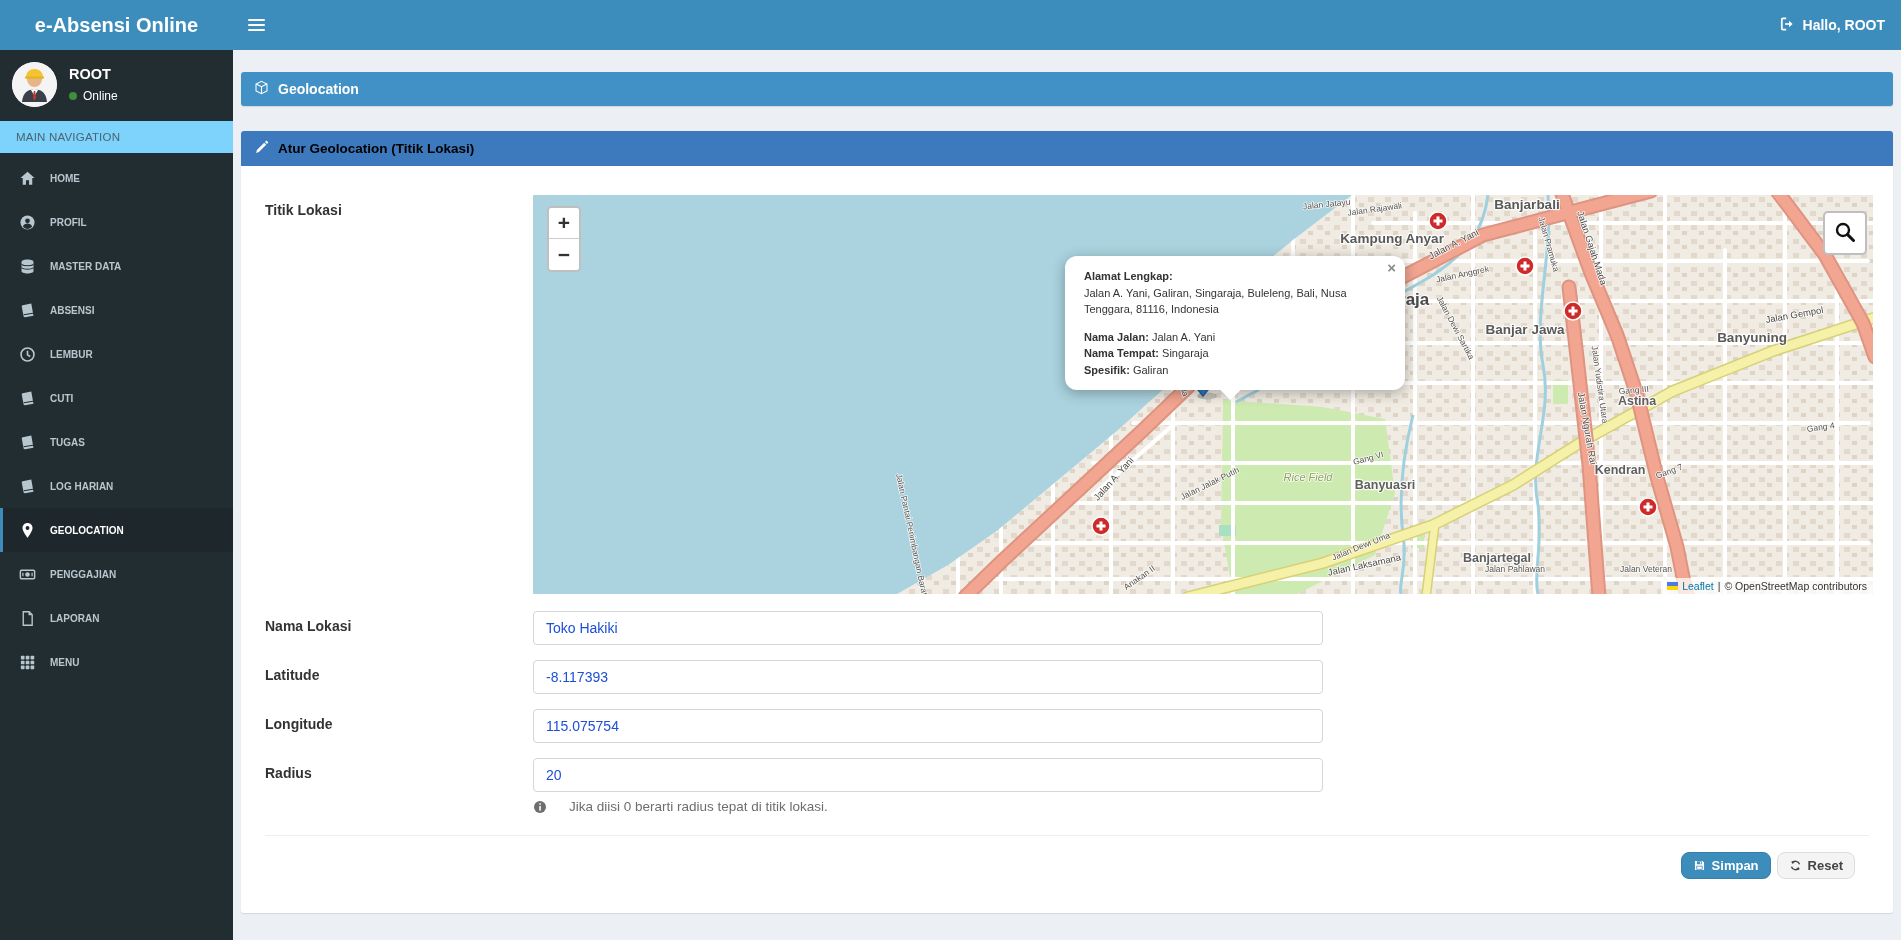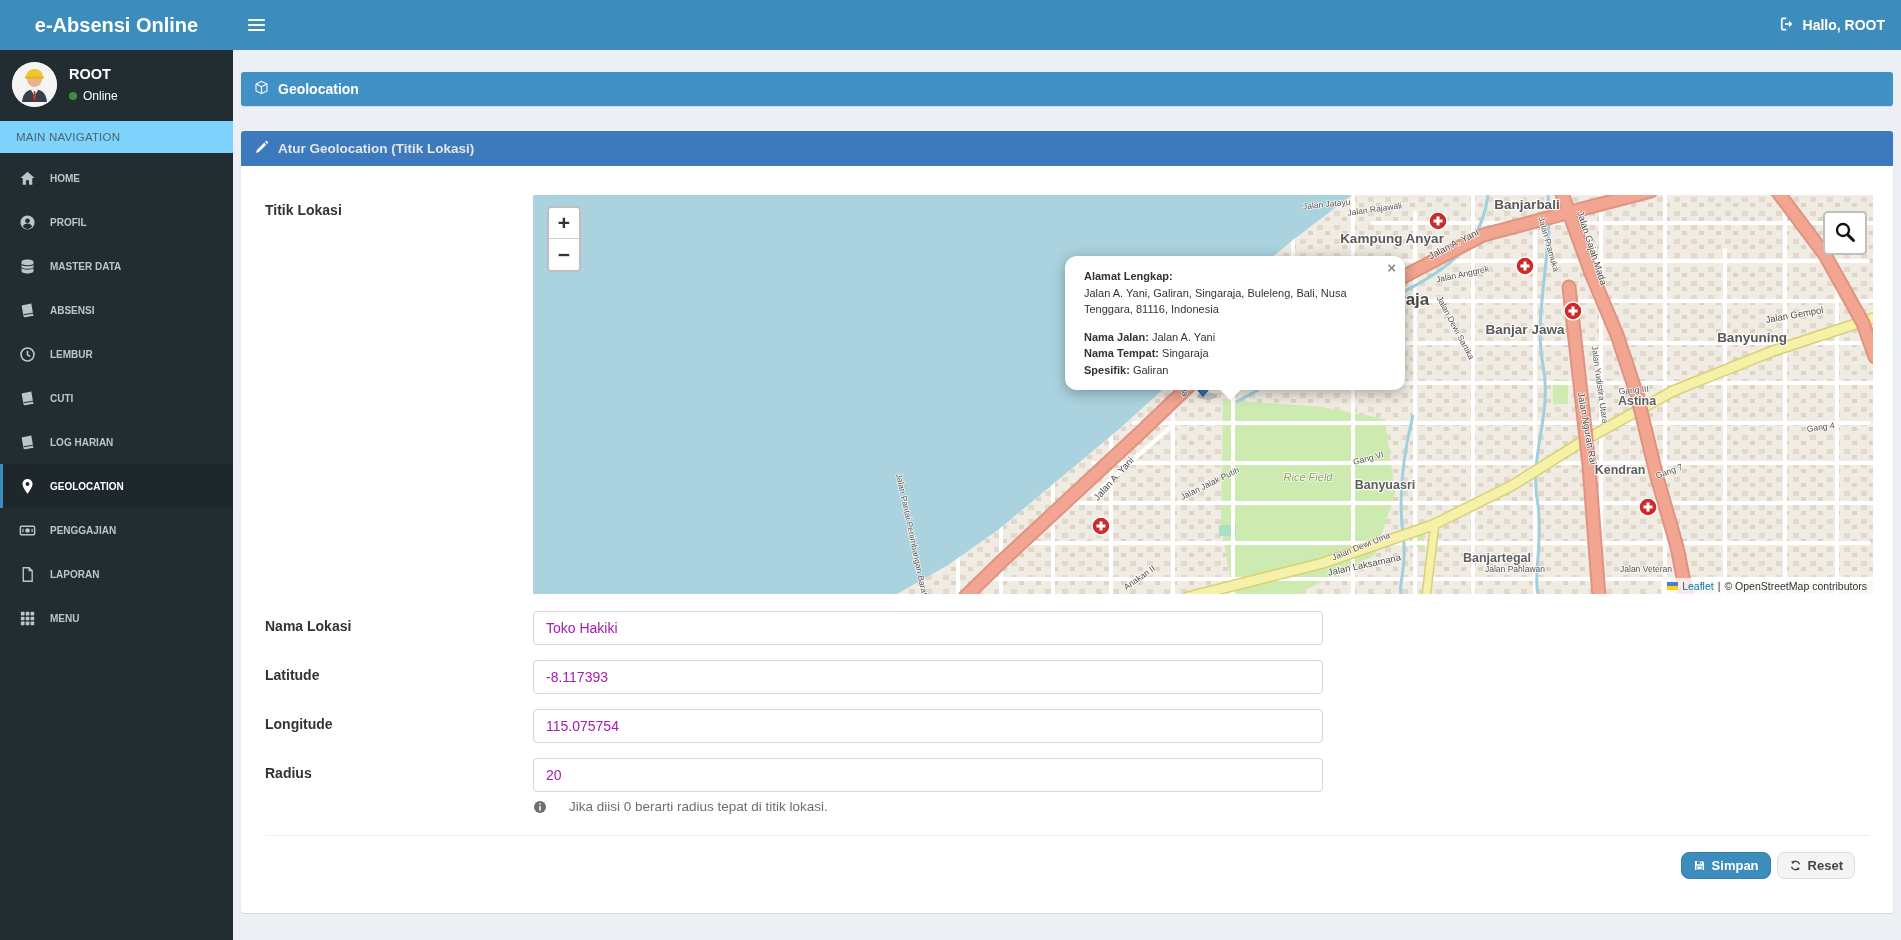--- a/index.html
+++ b/index.html
@@ -27,27 +27,27 @@
   .sm-ic{width:27px;flex:0 0 27px;display:flex;align-items:center}
   .sm-ic svg{width:17px;height:17px}
   .sm-lb{margin-left:4px}
   .sm-item.active{background:#1e282c;color:#fff;border-left-color:var(--c-navbar,#3c8dbc)}
 
   
   .content{position:absolute;left:233px;top:50px;width:1668px;height:890px;background:#ecf0f5}
   .bar1{margin:22px 8px 0;height:34px;background:var(--c-bar1,#4291c6);border-radius:3px;display:flex;align-items:center;gap:9px;padding:0 13px;color:#fff;font-size:14px;font-weight:600;box-shadow:0 1px 1px rgba(0,0,0,.1)}
   .bar1 svg,.box-hd svg{width:15px;height:15px}
   .box{margin:25px 8px 0;background:#fff;border-radius:3px;box-shadow:0 1px 1px rgba(0,0,0,.1)}
-  .box-hd{height:35px;background:var(--c-bar2,#3d79bd);border-radius:3px 3px 0 0;display:flex;align-items:center;gap:9px;padding:0 13px;color:#e5e5e5;font-size:13.5px;font-weight:700}
+  .box-hd{height:35px;background:var(--c-bar2,#3d79bd);border-radius:3px 3px 0 0;display:flex;align-items:center;gap:9px;padding:0 13px;color:#000000;font-size:13.5px;font-weight:700}
   .box-bd{padding:29px 0 34px 24px;position:relative}
   .frow{display:flex;margin-bottom:15px}
   .frow.map-row{margin-bottom:17px}
   .frow.last{margin-bottom:7px}
   .flabel{width:240px;margin-right:28px;text-align:left;font-weight:700;padding-top:7px;font-size:14px;color:#333}
-  .finput{width:790px;height:34px;border:1px solid #d2d6de;border-radius:4px;padding:6px 12px;font-size:14px;color:#a21caf;font-family:inherit;background:#fff;outline:none}
+  .finput{width:790px;height:34px;border:1px solid #d2d6de;border-radius:4px;padding:6px 12px;font-size:14px;color:#1d4ed8;font-family:inherit;background:#fff;outline:none}
   .note{margin-left:268px;display:flex;gap:22px;align-items:center;color:#6e6e6e;font-size:13.5px}
   .note svg{width:14px;height:14px;flex:0 0 14px}
   .hr{border:0;border-top:1px solid #eee;margin:21px 24px 0 0}
   .footer-row{display:flex;justify-content:flex-end;gap:6px;padding:16px 38px 0 0}
   .btn{display:inline-flex;align-items:center;gap:6px;font-size:13px;padding:5px 11px;border-radius:8px;border:1px solid transparent;cursor:pointer;font-family:inherit;font-weight:600}
   .btn svg{width:13px;height:13px}
   .btn-primary{background:var(--c-navbar,#3c8dbc);border-color:#367fa9;color:#fff}
   .btn-default{background:#f4f4f4;border-color:#ddd;color:#444}
 
   
@@ -176,20 +176,31 @@
     <a class="sm-item">
       <span class="sm-ic">
           <svg viewBox="0 0 20 20" fill="currentColor">
             <g transform="rotate(-10 10 10)">
               <path d="M5.5 2.8 H15.8 V17.2 H5.8 C4.8 17.2 4.2 16.6 4.2 15.6 V4.4 C4.2 3.4 4.8 2.8 5.5 2.8 Z"></path>
               <path d="M4.6 14.2 H15.8" stroke="#222d32" stroke-width="1.2"></path>
             </g>
           </svg>
         </span>
       <span class="sm-lb">CUTI</span>
+      </a>
+    <a class="sm-item">
+      <span class="sm-ic">
+          <svg viewBox="0 0 20 20" fill="currentColor">
+            <g transform="rotate(-10 10 10)">
+              <path d="M5.5 2.8 H15.8 V17.2 H5.8 C4.8 17.2 4.2 16.6 4.2 15.6 V4.4 C4.2 3.4 4.8 2.8 5.5 2.8 Z"></path>
+              <path d="M4.6 14.2 H15.8" stroke="#222d32" stroke-width="1.2"></path>
+            </g>
+          </svg>
+        </span>
+      <span class="sm-lb">TUGAS</span>
       </a>
     <a class="sm-item">
       <span class="sm-ic">
           <svg viewBox="0 0 20 20" fill="currentColor">
             <g transform="rotate(-10 10 10)">
               <path d="M5.5 2.8 H15.8 V17.2 H5.8 C4.8 17.2 4.2 16.6 4.2 15.6 V4.4 C4.2 3.4 4.8 2.8 5.5 2.8 Z"></path>
               <path d="M4.6 14.2 H15.8" stroke="#222d32" stroke-width="1.2"></path>
             </g>
           </svg>
         </span>

